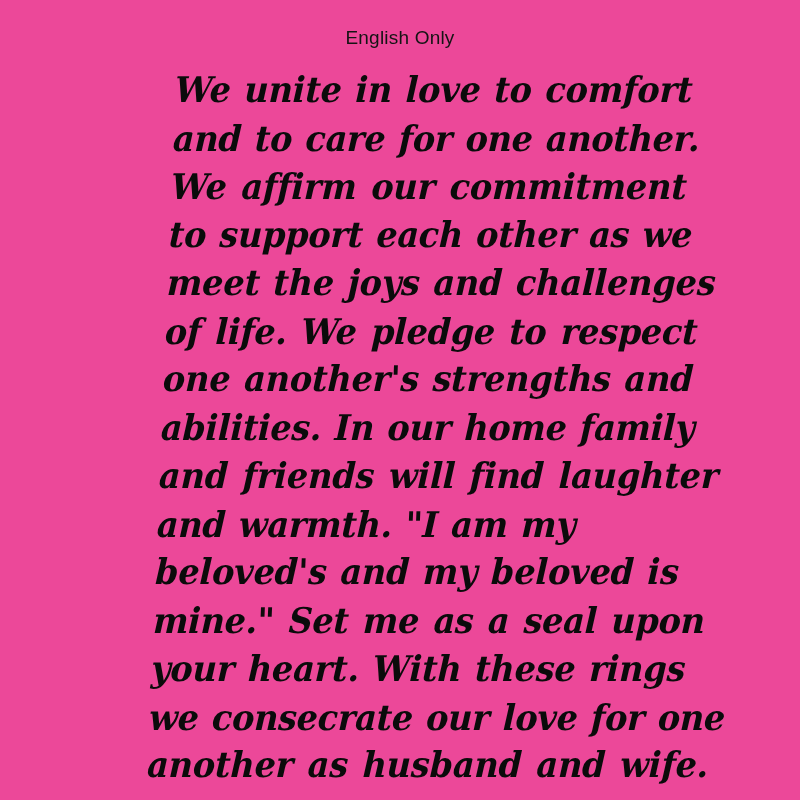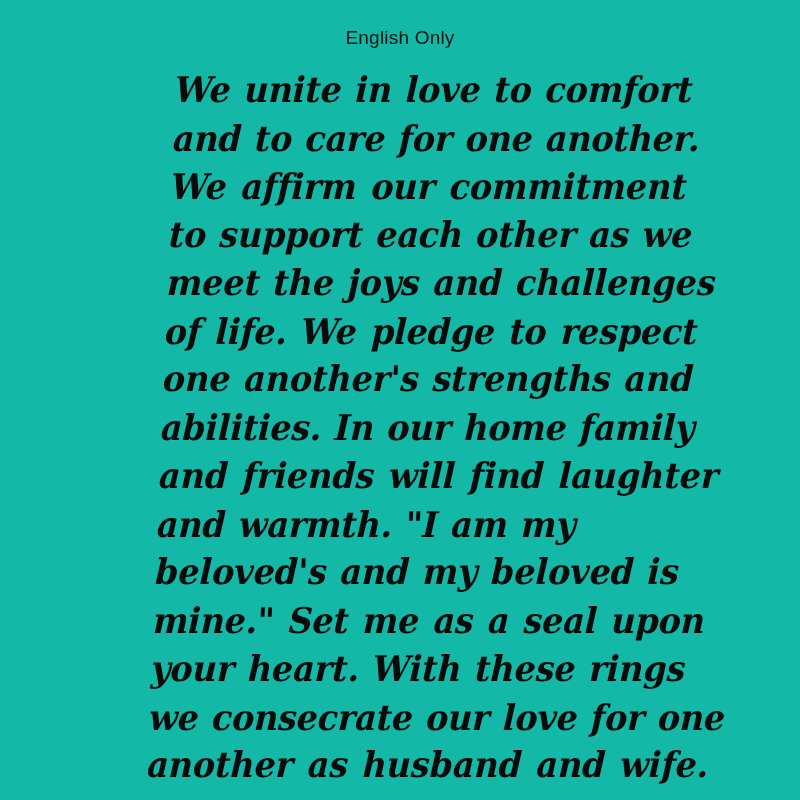--- a/index.html
+++ b/index.html
@@ -10,21 +10,21 @@
   body {
     width: 800px;
     height: 800px;
     font-family: "Liberation Sans", sans-serif;
     overflow: hidden;
   }
   .page {
     position: relative;
     width: 800px;
     height: 800px;
-    background: #14b8a6;
+    background: #ec4899;
   }
   .heading {
     position: absolute;
     top: 26px;
     left: 0;
     width: 800px;
     text-align: center;
     font-family: "Liberation Sans", sans-serif;
     font-size: 19px;
     line-height: 24px;

